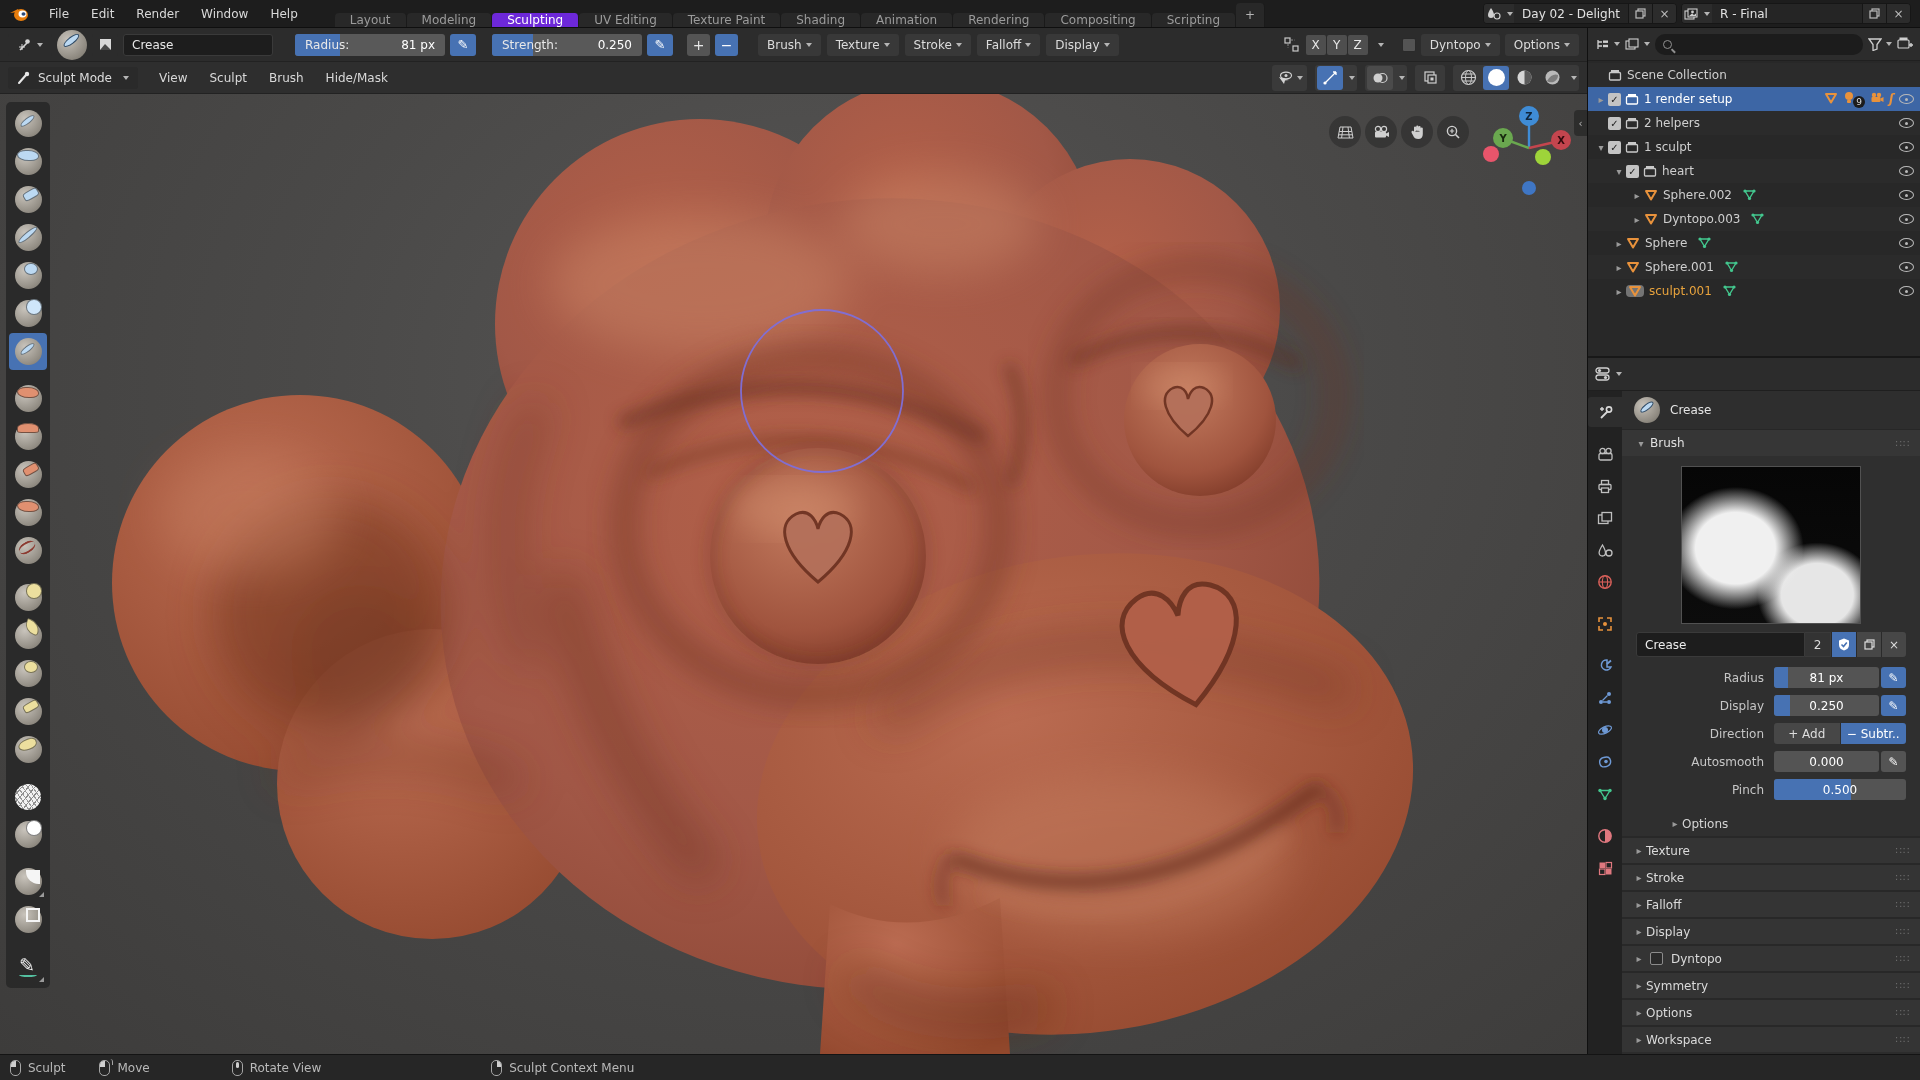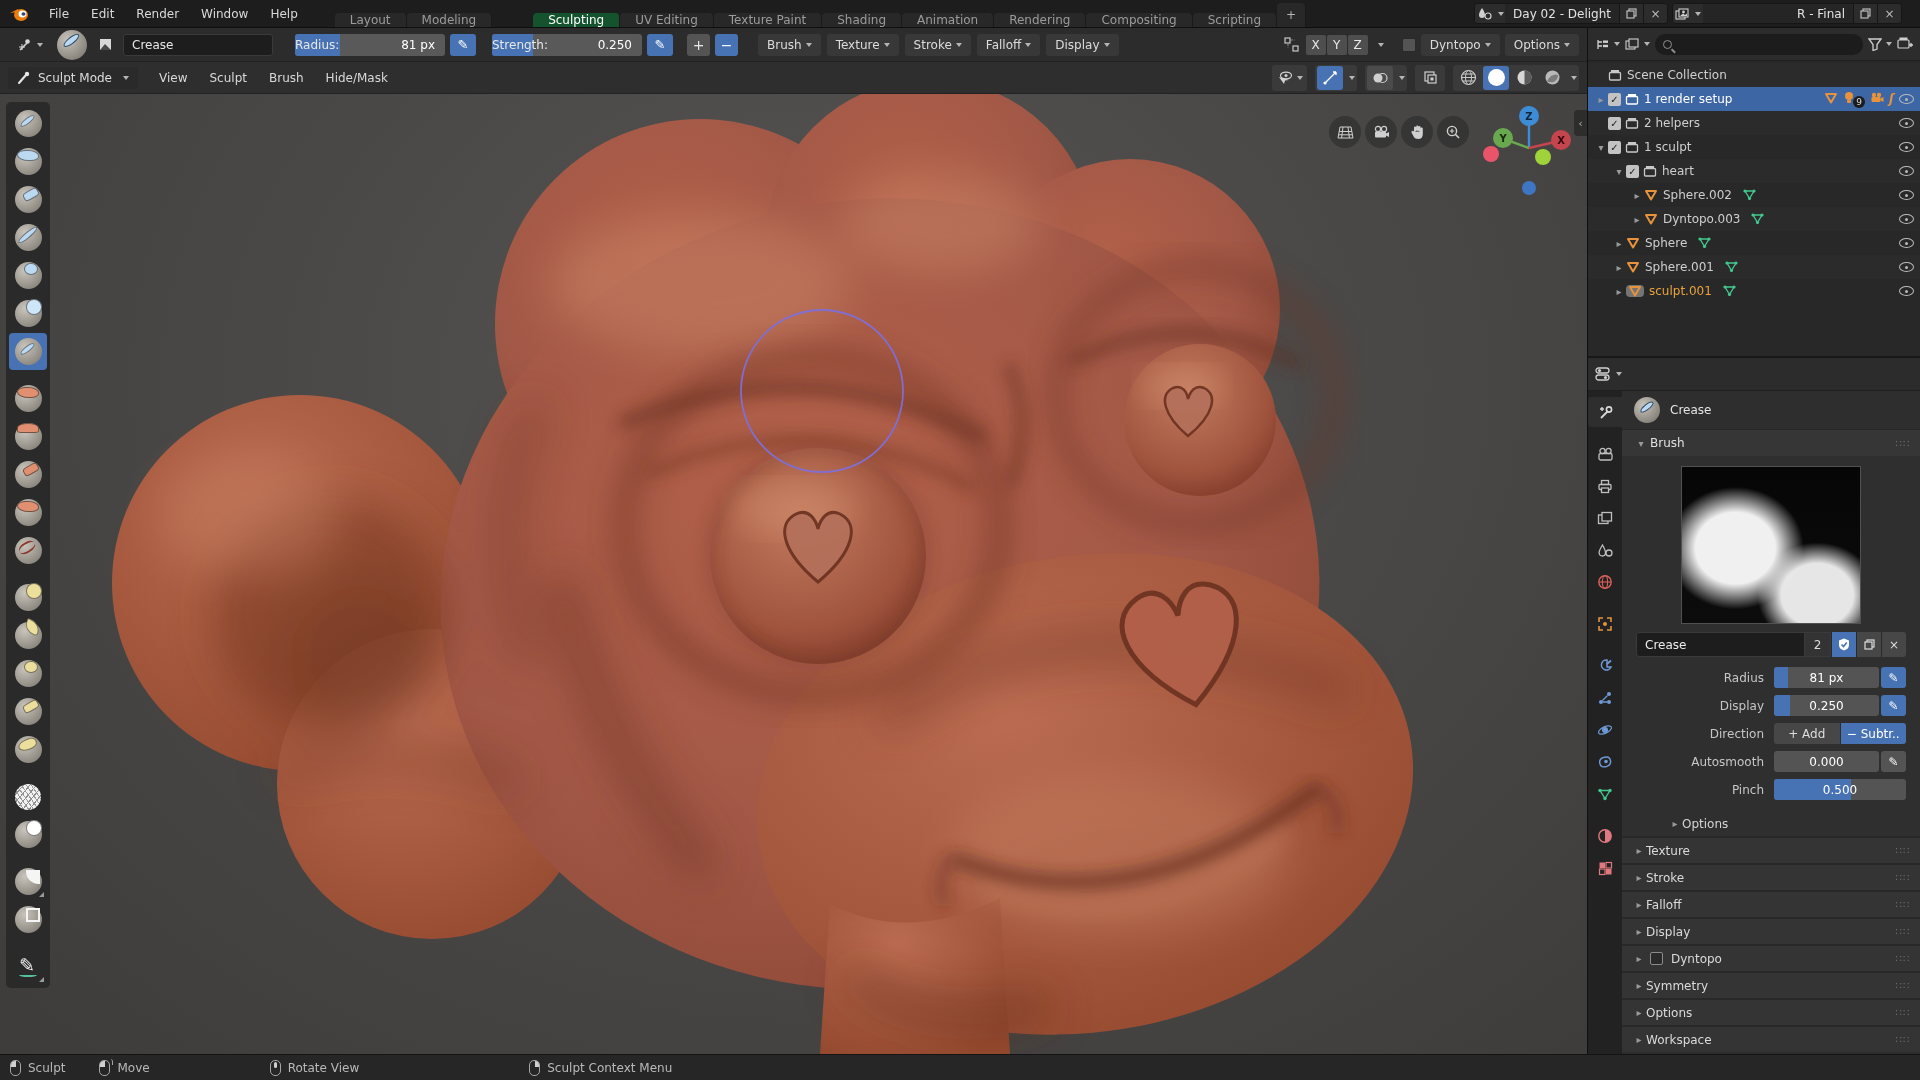--- a/index.html
+++ b/index.html
@@ -7,43 +7,43 @@
     font-family:"DejaVu Sans","Liberation Sans",sans-serif; font-size:12px; color:#d4d4d4;
     -webkit-font-smoothing:antialiased; }
   #app { width:1920px; height:1080px; display:flex; flex-direction:column; }
 
   
   .topbar { height:28px; background:#1d1d1d; display:flex; align-items:stretch; flex:0 0 auto; border-bottom:1px solid #0f0f0f; }
   .logo { width:38px; display:flex; align-items:center; justify-content:center; }
   .menu-item { padding:0 11px; display:flex; align-items:center; color:#d9d9d9; cursor:default; }
   .tabs { display:flex; align-items:flex-end; margin-left:26px; }
   .tab { padding:0 15px; display:flex; align-items:center; background:#282828; color:#9b9b9b; border-right:1px solid #1a1a1a; border-radius:4px 4px 0 0; margin-top:3px; }
-  .tab.active { background:#14532d; color:#ffffff;margin-left:41px; }
+  .tab.active { background:#6d28d9; color:#ffffff; }
   .tab.add { padding:0 9px; color:#b5b5b5; }
-  .topbar-right { margin-left:auto; display:flex; align-items:center; gap:4px; padding-right:18px;text-align:right; }
+  .topbar-right { margin-left:auto; display:flex; align-items:center; gap:4px; padding-right:9px; }
   .id-block { display:flex; align-items:center; height:21px; background:#252525; border:1px solid #161616; border-radius:4px; overflow:hidden; }
   .id-block .id-icon { width:30px; display:flex; align-items:center; justify-content:center; gap:1px; background:#2c2c2c; height:100%; }
   .id-block .id-name { padding:0 8px; min-width:96px; color:#e2e2e2; }
   .id-btn { width:24px; height:100%; display:flex; align-items:center; justify-content:center; background:#2c2c2c; border-left:1px solid #161616; color:#bdbdbd; }
 
   
   .chev { width:0; height:0; border-left:3.5px solid transparent; border-right:3.5px solid transparent; border-top:4px solid #b5b5b5; display:inline-block; margin-left:4px; }
 
   
   .middle { flex:1 1 auto; display:flex; min-height:0; }
   .left-col { width:1588px; display:flex; flex-direction:column; border-right:1px solid #101010; }
   .right-col { flex:1 1 auto; display:flex; flex-direction:column; background:#282828; min-width:0; }
 
   
   .toolbar-row { height:34px; background:#2c2c2c; border-bottom:1px solid #222; display:flex; align-items:center; padding:0 8px; gap:5px; flex:0 0 auto; }
   .hdr-row { height:32px; background:#2e2e2e; border-bottom:1px solid #222; display:flex; align-items:center; padding:0 8px; flex:0 0 auto; }
   .widget { height:22px; background:#545454; border-radius:3px; display:flex; align-items:center; justify-content:center; color:#f0f0f0; }
   .slider { position:relative; width:150px; overflow:hidden; background:#595959; }
   .slider .fill { position:absolute; left:0; top:0; bottom:0; background:#4772b3; }
-  .slider .lab { position:relative; z-index:1; flex:1; text-align:left; color:#e8e8e8; }
+  .slider .lab { position:relative; z-index:1; flex:1; text-align:left; padding-left:10px; color:#e8e8e8; }
   .slider .val { position:relative; z-index:1; text-align:right; padding-right:10px; color:#fff; }
   .pen-btn { width:26px; height:22px; border-radius:3px; background:#4772b3; color:#fff; display:flex; align-items:center; justify-content:center; font-size:13px; }
   .sq-btn { width:23px; height:22px; border-radius:3px; background:#545454; color:#e8e8e8; display:flex; align-items:center; justify-content:center; font-size:14px; }
   .sq-btn.blue { background:#4772b3; color:#fff; }
   .popover { height:22px; padding:0 9px; background:#383838; border-radius:3px; display:flex; align-items:center; color:#dcdcdc; }
   .name-input { height:22px; width:150px; background:#1d1d1d; border:1px solid #3a3a3a; border-radius:3px; color:#e8e8e8; padding:0 8px; font-family:inherit; font-size:12px; }
   .ball { width:24px; height:24px; border-radius:50%; background:radial-gradient(circle at 35% 32%, #c7c2ba, #8d887f 70%, #6f6a62); position:relative; flex:0 0 auto; }
   .ball .accent { position:absolute; left:18%; top:26%; width:62%; height:24%; border-radius:50%; transform:rotate(-38deg); }
   .axis-btn { width:20px; height:20px; background:#4e4e4e; border-radius:2px; display:flex; align-items:center; justify-content:center; color:#e8e8e8; margin-right:1px; }
   .mini-check { width:14px; height:14px; border-radius:2px; background:#545454; border:1px solid #2a2a2a; }
@@ -1103,21 +1103,21 @@
       </div>
     </div>
   </div>
 
   <div class="statusbar">
     <div id="status-hints" style="display:flex;align-items:center">
         <span class="hint">
           <span class="mouse left"></span>
           <span>Sculpt</span>
         </span>
-        <span class="hint" style="margin-right: 120px;">
+        <span class="hint" style="margin-right: 82px;">
           <span class="mouse leftdrag"></span>
           <span>Move</span>
         </span>
         <span class="hint" style="margin-right: 170px;">
           <span class="mouse middle"></span>
           <span>Rotate View</span>
         </span>
         <span class="hint">
           <span class="mouse right"></span>
           <span>Sculpt Context Menu</span>

